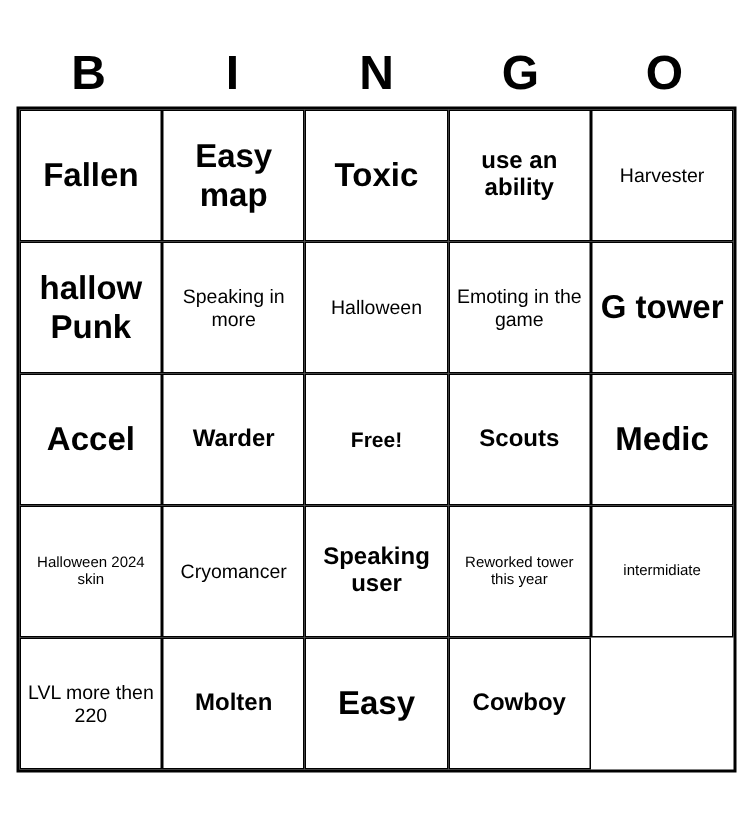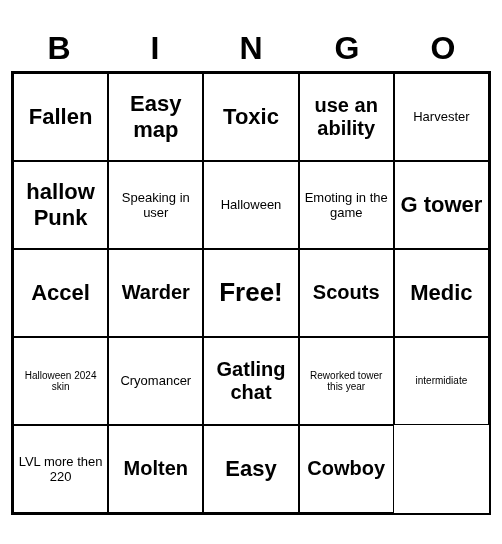--- a/index.html
+++ b/index.html
@@ -57,34 +57,34 @@
       padding: 4px;
       font-family: Arial, sans-serif;
     }
 
     .cell-large {
       font-size: 22px;
       font-weight: bold;
     }
 
     .cell-medium {
-      font-size: 20px;
+      font-size: 16px;
       font-weight: bold;
     }
 
     .cell-small {
       font-size: 13px;
     }
 
     .cell-xsmall {
       font-size: 10px;
     }
 
     .free-cell {
-      font-size: 26px;
+      font-size: 14px;
       font-weight: bold;
     }
   </style>
 </head>
 <body>
 
 <div class="bingo-container">
   <div class="bingo-header">
     <span>B</span>
     <span>I</span>
@@ -105,21 +105,21 @@
       <div class="cell cell-medium">
         <span>use an ability</span>
       </div>
       <div class="cell cell-small">
         <span>Harvester</span>
       </div>
       <div class="cell cell-large">
         <span>hallow Punk</span>
       </div>
       <div class="cell cell-small">
-        <span>Speaking in user</span>
+        <span>Speaking in more</span>
       </div>
       <div class="cell cell-small">
         <span>Halloween</span>
       </div>
       <div class="cell cell-small">
         <span>Emoting in the game</span>
       </div>
       <div class="cell cell-large">
         <span>G tower</span>
       </div>
@@ -138,21 +138,21 @@
       <div class="cell cell-large">
         <span>Medic</span>
       </div>
       <div class="cell cell-xsmall">
         <span>Halloween 2024 skin</span>
       </div>
       <div class="cell cell-small">
         <span>Cryomancer</span>
       </div>
       <div class="cell cell-medium">
-        <span>Gatling chat</span>
+        <span>Speaking user</span>
       </div>
       <div class="cell cell-xsmall">
         <span>Reworked tower this year</span>
       </div>
       <div class="cell cell-xsmall">
         <span>intermidiate</span>
       </div>
       <div class="cell cell-small">
         <span>LVL more then 220</span>
       </div>

